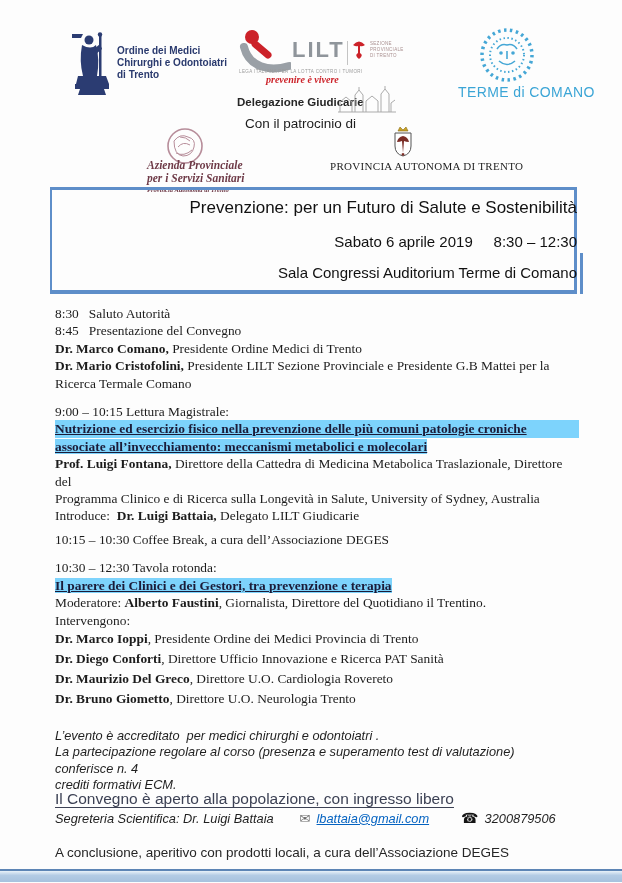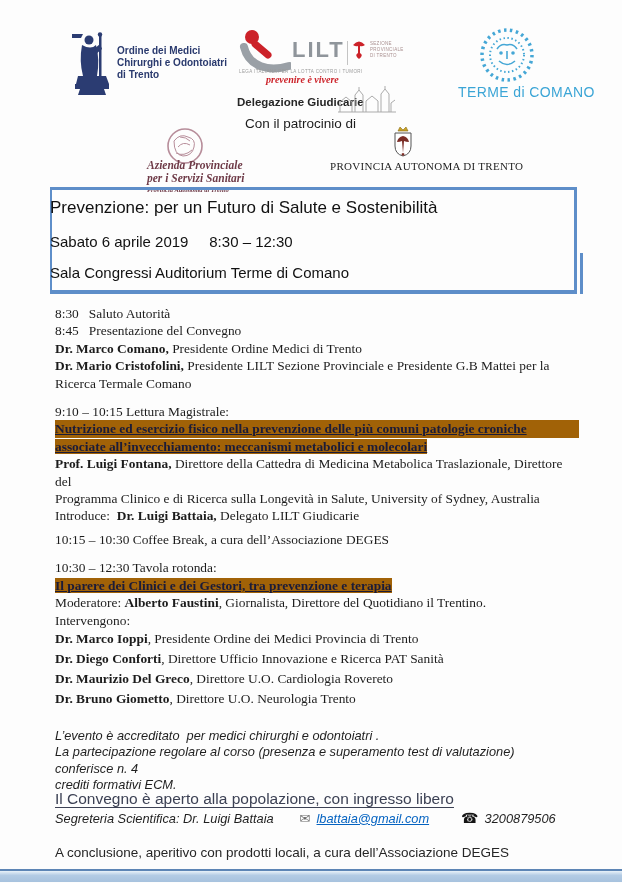--- a/index.html
+++ b/index.html
@@ -21,30 +21,30 @@
   .azienda-text{left:147px;top:159px;font-size:11.5px;line-height:12.5px;font-weight:bold;font-style:italic;
                 color:#6e3a47;font-family:"Liberation Serif",serif;}
   .azienda-sub{font-size:6.5px;font-weight:bold;}
   .provincia-label{left:330px;top:160px;font-size:11px;color:#1e1e1e;letter-spacing:.3px;
                    font-family:"Liberation Serif",serif;}
 
   
   .title-box{left:50px;top:187px;width:522px;height:100px;border:3px solid #5e8ec9;
              border-left-width:2px;border-bottom-width:4px;background:transparent;}
   .box-artifact{left:580px;top:253px;width:3px;height:41px;background:#5e8ec9;}
-  .tb-line{left:50px;width:527px;text-align:left;color:#111;}
+  .tb-line{left:50px;width:527px;text-align:right;color:#111;}
   .tb-title{top:198px;font-size:17px;}
   .tb-date{top:233px;font-size:15px;}
   .tb-venue{top:264px;font-size:15px;}
 
   
   .program{left:55px;top:305px;width:524px;}
   .pline{font-family:"Liberation Serif",serif;font-size:13.4px;line-height:17.4px;color:#1c1c1c;}
   .pline .b{font-weight:bold;}
-  .pline .hl{background:#a16207;font-weight:bold;text-decoration:underline;color:#1b1b38;}
+  .pline .hl{background:#7dd3fc;font-weight:bold;text-decoration:underline;color:#1b1b38;}
   .pline .full{display:inline-block;width:100%;}
   .pline.roomy{line-height:20px;}
 
   
   .accredit{left:55px;top:728px;width:520px;font-size:12.8px;line-height:16.4px;
             font-style:italic;color:#1f1f1f;}
   .secretary-row{display:flex;align-items:baseline;margin-top:16px;}
   .envelope{margin-left:26px;font-style:normal;font-size:13px;color:#6a6a6a;}
   .email{margin-left:6px;color:#0563c1;text-decoration:underline;}
   .phone-icon{margin-left:32px;font-style:normal;font-size:14px;color:#141414;}
@@ -153,21 +153,21 @@
   <div class="abs tb-line tb-date">Sabato 6 aprile 2019&nbsp;&nbsp;&nbsp;&nbsp;&nbsp;8:30 – 12:30</div>
   <div class="abs tb-line tb-venue">Sala Congressi Auditorium Terme di Comano</div>
 
   <div class="abs program">
       <div class="pline"><span>8:30&nbsp;&nbsp;&nbsp;Saluto Autorità</span></div>
       <div class="pline"><span>8:45&nbsp;&nbsp;&nbsp;Presentazione del Convegno</span></div>
       <div class="pline"><span class="b">Dr. Marco Comano,</span><span> Presidente Ordine Medici di Trento</span></div>
       <div class="pline"><span class="b">Dr. Mario Cristofolini,</span><span> Presidente LILT Sezione Provinciale e Presidente G.B Mattei per la</span></div>
       <div class="pline"><span>Ricerca Termale Comano</span></div>
       <div style="height: 11px;"></div>
-      <div class="pline"><span>9:10 – 10:15 Lettura Magistrale:</span></div>
+      <div class="pline"><span>9:00 – 10:15 Lettura Magistrale:</span></div>
       <div class="pline"><span class="hl full">Nutrizione ed esercizio fisico nella prevenzione delle più comuni patologie croniche</span></div>
       <div class="pline"><span class="hl">associate all’invecchiamento: meccanismi metabolici e molecolari</span></div>
       <div class="pline"><span class="b">Prof. Luigi Fontana,</span><span> Direttore della Cattedra di Medicina Metabolica Traslazionale, Direttore del</span></div>
       <div class="pline"><span>Programma Clinico e di Ricerca sulla Longevità in Salute, University of Sydney, Australia</span></div>
       <div class="pline"><span>Introduce:&nbsp; </span><span class="b">Dr. Luigi Battaia,</span><span> Delegato LILT Giudicarie</span></div>
       <div style="height: 6px;"></div>
       <div class="pline"><span>10:15 – 10:30 Coffee Break, a cura dell’Associazione DEGES</span></div>
       <div style="height: 11px;"></div>
       <div class="pline"><span>10:30 – 12:30 Tavola rotonda:</span></div>
       <div class="pline"><span class="hl">Il parere dei Clinici e dei Gestori, tra prevenzione e terapia</span></div>

